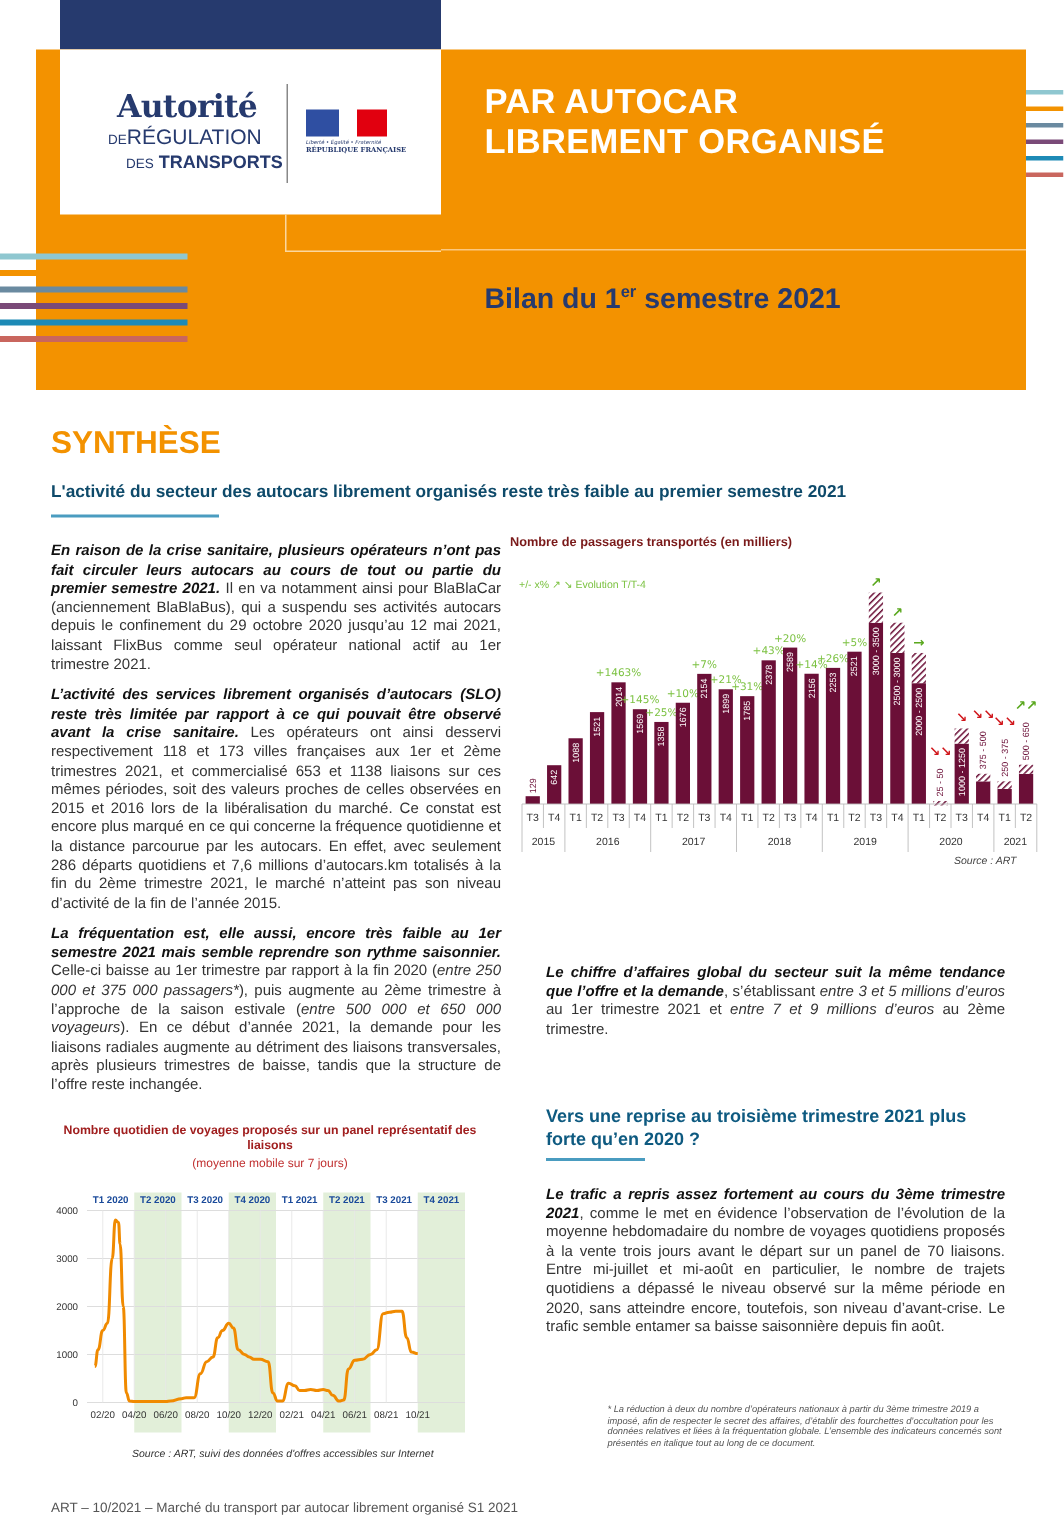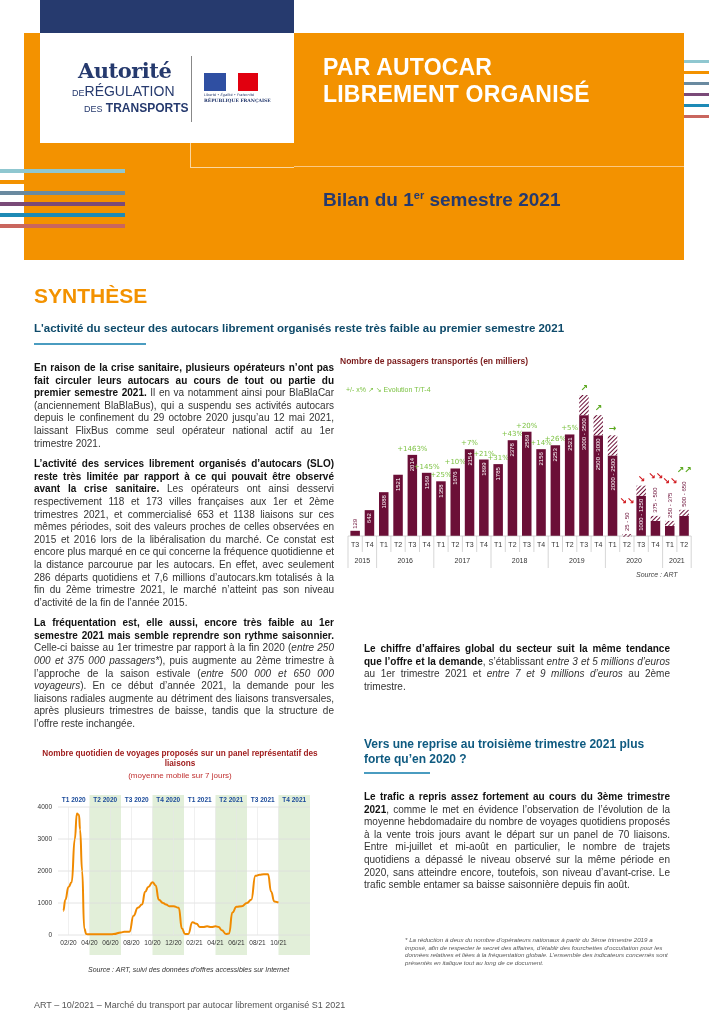--- a/index.html
+++ b/index.html
@@ -31,21 +31,21 @@
   .flag .r { position:absolute; left:34px; top:0; width:20px; height:18px; background:#e1000f; }
   .motto { left: 204px; top: 93px; font-size: 3.5px; color: #263a6e; font-style: italic; }
   .rep { left: 204px; top: 98px; font-size: 4.5px; color: #263a6e; font-family: "DejaVu Serif", serif; font-weight: bold; }
 
   
   .synthese { left: 34px; top: 284px; color: #f39200; font-family: "Liberation Sans", sans-serif; font-size: 21px; font-weight: bold; }
   .lead { left: 34px; top: 322px; color: #0e4a6a; font-family: "Liberation Sans", sans-serif; font-size: 11.5px; font-weight: bold; }
   .lead-line { left: 34px; top: 343px; width: 112px; height: 2px; background: #4a9cc0; }
 
   .col { font-family: "Liberation Sans", sans-serif; font-size: 10px; line-height: 12.6px; text-align: justify; color: #333; }
-  .col b { color: #111; }
+  .col b { color: #111; font-style: italic; }
   .col p { margin-bottom: 8px; }
   .col-left { left: 34px; top: 362px; width: 300px; }
   .col-right1 { left: 364px; top: 599px; width: 306px; margin-top: 44px; }
   .col-right2 { left: 364px; top: 791px; width: 306px; }
 
   .h2 { left: 364px; top: 737px; color: #0e5a80; font-family: "Liberation Sans", sans-serif; font-size: 12px; font-weight: bold; line-height: 15px; width: 300px; }
   .h2-line { left: 364px; top: 772px; width: 66px; height: 2px; background: #4a9cc0; }
 
   .footnote { left: 405px; top: 936px; width: 270px; font-family: "Liberation Sans", sans-serif; font-size: 6.2px; font-style: italic; line-height: 7.6px; color: #555; }
   .footer { left: 34px; top: 1000px; font-family: "Liberation Sans", sans-serif; font-size: 9px; color: #555; }

